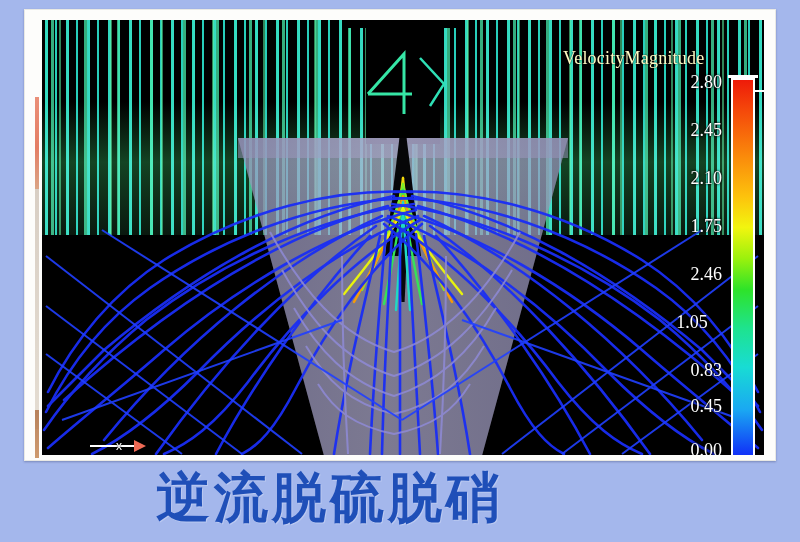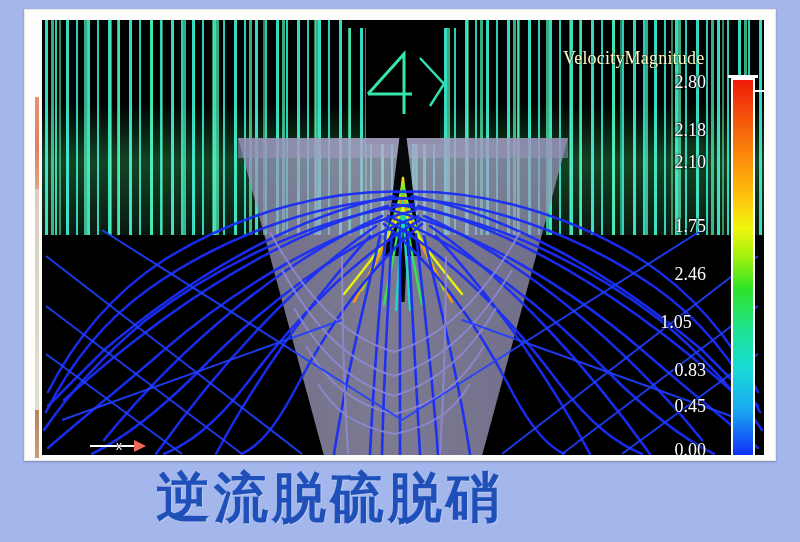--- a/index.html
+++ b/index.html
@@ -155,20 +155,21 @@
   }
   .cbar-caps .cap{
     position:absolute;left:0;width:30px;height:3px;background:#fff;
   }
   .cbar-caps .cap.top{top:0;}
 
   .ticklabel{
     position:absolute;color:#fff;font-size:18px;
     text-align:right;width:60px;
     text-shadow:0 0 3px #000,0 0 2px #000;
+    margin-left:16px;
   }
   .rangelabel{
     position:absolute;color:#fff;font-size:18px;
     text-shadow:0 0 3px #000,0 0 2px #000;
   }
   .tickmark{
     position:absolute;left:712px;width:11px;height:2px;background:#fff;
   }
 
   
@@ -312,22 +313,22 @@
 
     <div class="cb-title">VelocityMagnitude</div>
 
     <div class="cbar"></div>
     <div class="cbar-caps">
       <div class="cap top"></div>
 
     </div>
 
     <div class="ticklabel" style="left:604px;top:52px;">2.80</div>
-    <div class="ticklabel" style="left:604px;top:100px;">2.18</div>
-    <div class="ticklabel" style="left:604px;top:132px;">2.10</div>
+    <div class="ticklabel" style="left:604px;top:100px;">2.45</div>
+    <div class="ticklabel" style="left:604px;top:148px;">2.10</div>
     <div class="ticklabel" style="left:604px;top:196px;">1.75</div>
     <div class="ticklabel" style="left:604px;top:244px;">2.46</div>
     <div class="ticklabel" style="left:604px;top:292px;text-align:center;">1.05</div>
     <div class="ticklabel" style="left:604px;top:340px;">0.83</div>
     <div class="ticklabel" style="left:604px;top:376px;">0.45</div>
     <div class="ticklabel" style="left:604px;top:420px;">0.00</div>
 
     <div class="tickmark" style="top:70px;"></div>
 
     <div class="rangelabel" style="left:718px;top:434px;">0.00</div>

